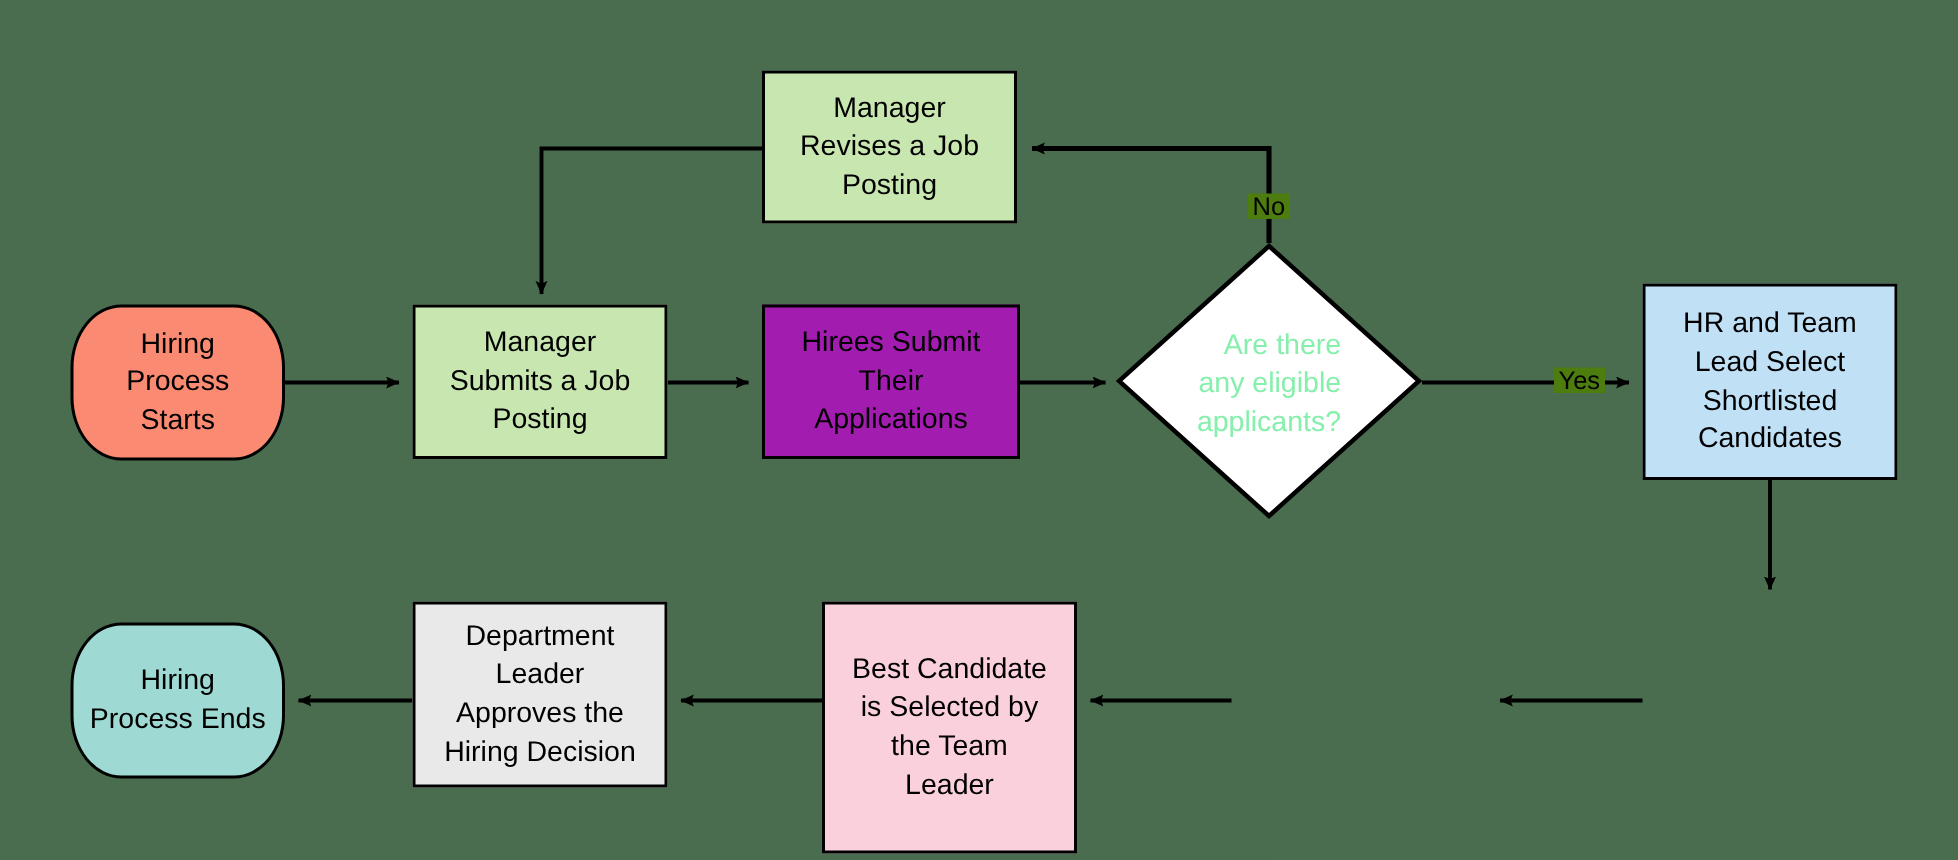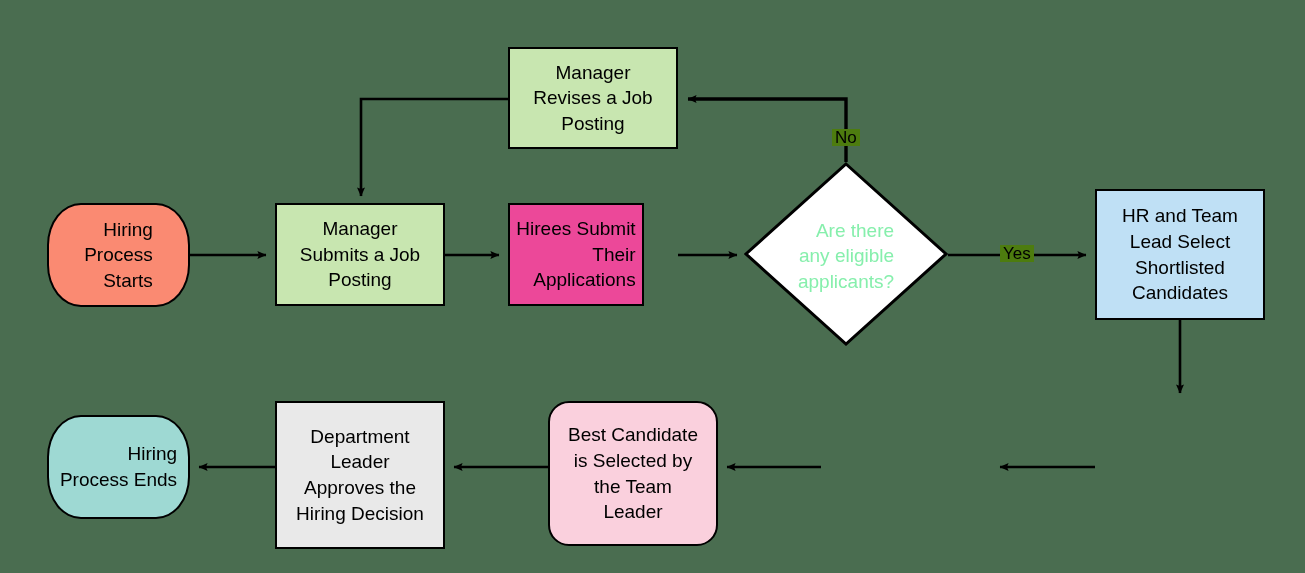--- a/index.html
+++ b/index.html
@@ -25,21 +25,20 @@
     text-align: center;
     color: #000000;
     font-size: 19px;
     line-height: 1.35;
     font-family: "Liberation Sans", sans-serif;
     white-space: pre-line;
     padding: 16px 6px;
   }
   .node.terminator {
     border-radius: 34px / 42px;
-    text-align: right;
   }
   .diamond-wrap {
     position: absolute;
   }
   .diamond-wrap svg {
     position: absolute;
     left: 0;
     top: 0;
   }
   .diamond-text {
@@ -119,21 +118,21 @@
 Submits a Job
 Posting</span>
   </div>
 
   <div class="node" style="left:508px; top:47px; width:170px; height:102px; background:#c8e6b0;">
     <span>Manager
 Revises a Job
 Posting</span>
   </div>
 
-  <div class="node" style="left:508px; top:203px; width:136px; height:103px; background:#ec4899;text-align:right;">
+  <div class="node" style="left:508px; top:203px; width:172px; height:103px; background:#a21caf;">
     <span>Hirees Submit
 Their
 Applications</span>
   </div>
 
   <div class="diamond-wrap" style="left:744px; top:162px; width:204px; height:184px;">
     <svg width="204" height="184" viewBox="0 0 204 184">
       <polygon points="102,2 202,92 102,182 2,92" fill="#ffffff" stroke="#000000" stroke-width="3"></polygon>
     </svg>
     <div class="diamond-text">Are there
@@ -143,40 +142,40 @@
 
   <div class="node" style="left:1095px; top:189px; width:170px; height:131px; background:#bfe0f5;">
     <span>HR and Team
 Lead Select
 Shortlisted
 Candidates</span>
   </div>
 
 
 
-  <div class="node" style="left:548px; top:401px; width:170px; height:145px; background:#fad0dd;border-radius:21px;">
+  <div class="node" style="left:548px; top:401px; width:170px; height:168px; background:#fad0dd;">
     <span>Best Candidate
 is Selected by
 the Team
 Leader</span>
   </div>
 
-  <div class="node" style="left:275px; top:401px; width:170px; height:148px; background:#e9e9e9;">
+  <div class="node" style="left:275px; top:401px; width:170px; height:124px; background:#e9e9e9;">
     <span>Department
 Leader
 Approves the
 Hiring Decision</span>
   </div>
 
   <div class="node terminator" style="left:47px; top:415px; width:143px; height:104px; background:#9ed9d3;">
     <span>Hiring
 Process Ends</span>
   </div>
 
   <div class="edge-label" style="left:832px; top:129px;">
     <span>No</span>
   </div>
 
-  <div class="edge-label" style="left:1000px; top:245px;">
+  <div class="edge-label" style="left:1036px; top:245px;">
     <span>Yes</span>
   </div>
 
 </div>
 
 </body></html>

